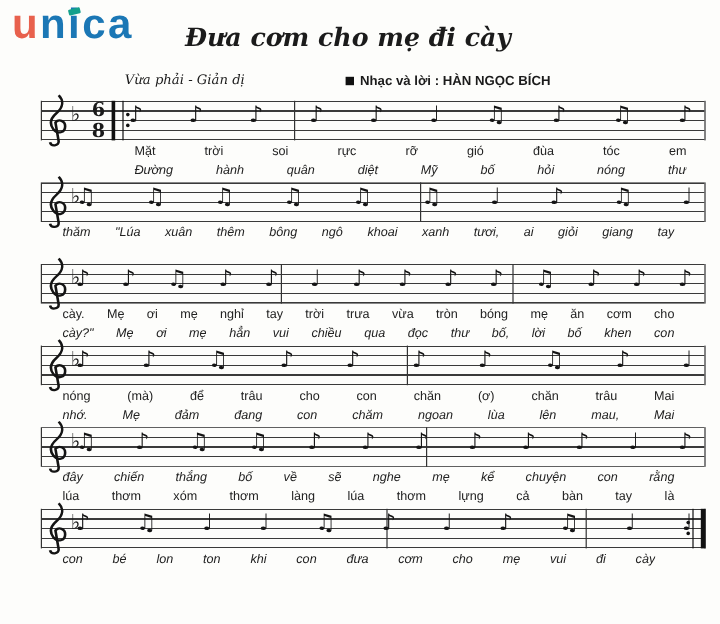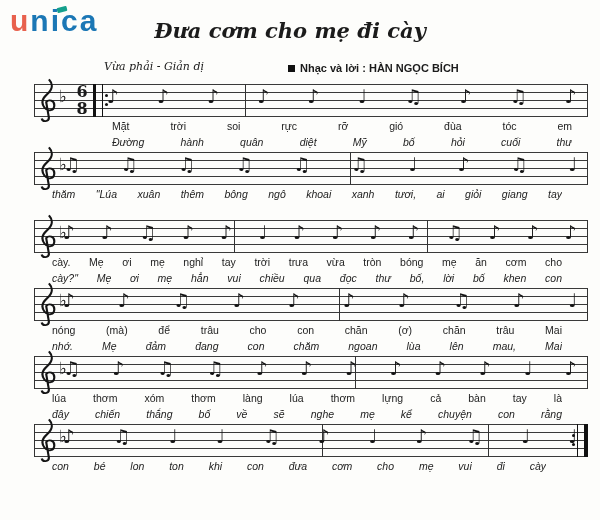--- a/index.html
+++ b/index.html
@@ -1,21 +1,21 @@
 <!DOCTYPE html>
 <html><head>
 <meta charset="utf-8">
 <style>
   html,body{margin:0;padding:0;background:#e9e9e9;}
   .page{
     position:relative;width:600px;height:520px;background:#fdfdfb;
     font-family:"Liberation Sans",sans-serif;color:#1b1b1b;overflow:hidden;
   }
   
-  .logo{position:absolute;left:10px;top:6px;font-weight:bold;font-size:30px;letter-spacing:2px;line-height:30px;}
+  .logo{position:absolute;left:10px;top:6px;font-weight:bold;font-size:35px;letter-spacing:2px;line-height:30px;}
   .logo-u{color:#e8614d;}
   .logo-rest{color:#1b77b5;}
   .cap{position:absolute;left:47px;top:1px;width:10px;height:5px;background:#14a08c;transform:rotate(-14deg);border-radius:1px;}
   .title{
     position:absolute;left:120px;top:4px;width:340px;text-align:center;
     font-family:"DejaVu Serif","Liberation Serif",serif;font-style:italic;font-weight:bold;
     font-size:21px;white-space:nowrap;
   }
   .credit{position:absolute;left:288px;top:38px;font-size:11px;font-weight:bold;white-space:nowrap;margin-top:24px;}
   .credit-box{display:inline-block;width:7px;height:7px;background:#111;margin-right:5px;}
@@ -93,21 +93,21 @@
         <span class="keysig">♭</span>
         <span class="timesig">
           <span>6</span><br>
           <span>8</span>
         </span>
         <span class="repeat-start"></span>
         <span class="bl" style="left:38%"></span>
         <div class="notes">♪ ♪ ♪ ♪ ♪ ♩ ♫ ♪ ♫ ♪</div>
       </div>
       <div class="lyric v1">Mặt trời soi rực rỡ gió đùa tóc em</div>
-      <div class="lyric v2">Đường hành quân diệt Mỹ bố hỏi cuối thư</div>
+      <div class="lyric v2">Đường hành quân diệt Mỹ bố hỏi nóng thư</div>
     </section>
 
     <section class="system sysN">
       <div class="staff">
         <svg class="clef" viewBox="0 0 20 60" preserveAspectRatio="none">
           <path d="M11 3 C16 9 15 16 9 22 C4 27 2 33 6 39 C10 45 17 43 17 36 C17 30 11 28 8 32 L11 52 C11 57 4 58 3 53" fill="none" stroke="#141414" stroke-width="2.4"></path>
         </svg>
         <span class="keysig">♭</span>
         <span class="bl" style="left:57%"></span>
         <div class="notes">♫ ♫ ♫ ♫ ♫ ♫ ♩ ♪ ♫ ♩</div>
@@ -144,22 +144,22 @@
 
     <section class="system sysN">
       <div class="staff">
         <svg class="clef" viewBox="0 0 20 60" preserveAspectRatio="none">
           <path d="M11 3 C16 9 15 16 9 22 C4 27 2 33 6 39 C10 45 17 43 17 36 C17 30 11 28 8 32 L11 52 C11 57 4 58 3 53" fill="none" stroke="#141414" stroke-width="2.4"></path>
         </svg>
         <span class="keysig">♭</span>
         <span class="bl" style="left:58%"></span>
         <div class="notes">♫ ♪ ♫ ♫ ♪ ♪ ♪ ♪ ♪ ♪ ♩ ♪</div>
       </div>
+      <div class="lyric v2">đây chiến thắng bố về sẽ nghe mẹ kể chuyện con rằng</div>
       <div class="lyric v1">lúa thơm xóm thơm làng lúa thơm lựng cả bàn tay là</div>
-      <div class="lyric v2">đây chiến thắng bố về sẽ nghe mẹ kể chuyện con rằng</div>
     </section>
 
     <section class="system sysN sys6">
       <div class="staff">
         <svg class="clef" viewBox="0 0 20 60" preserveAspectRatio="none">
           <path d="M11 3 C16 9 15 16 9 22 C4 27 2 33 6 39 C10 45 17 43 17 36 C17 30 11 28 8 32 L11 52 C11 57 4 58 3 53" fill="none" stroke="#141414" stroke-width="2.4"></path>
         </svg>
         <span class="keysig">♭</span>
         <span class="bl" style="left:52%"></span>
         <span class="bl" style="left:82%"></span>

